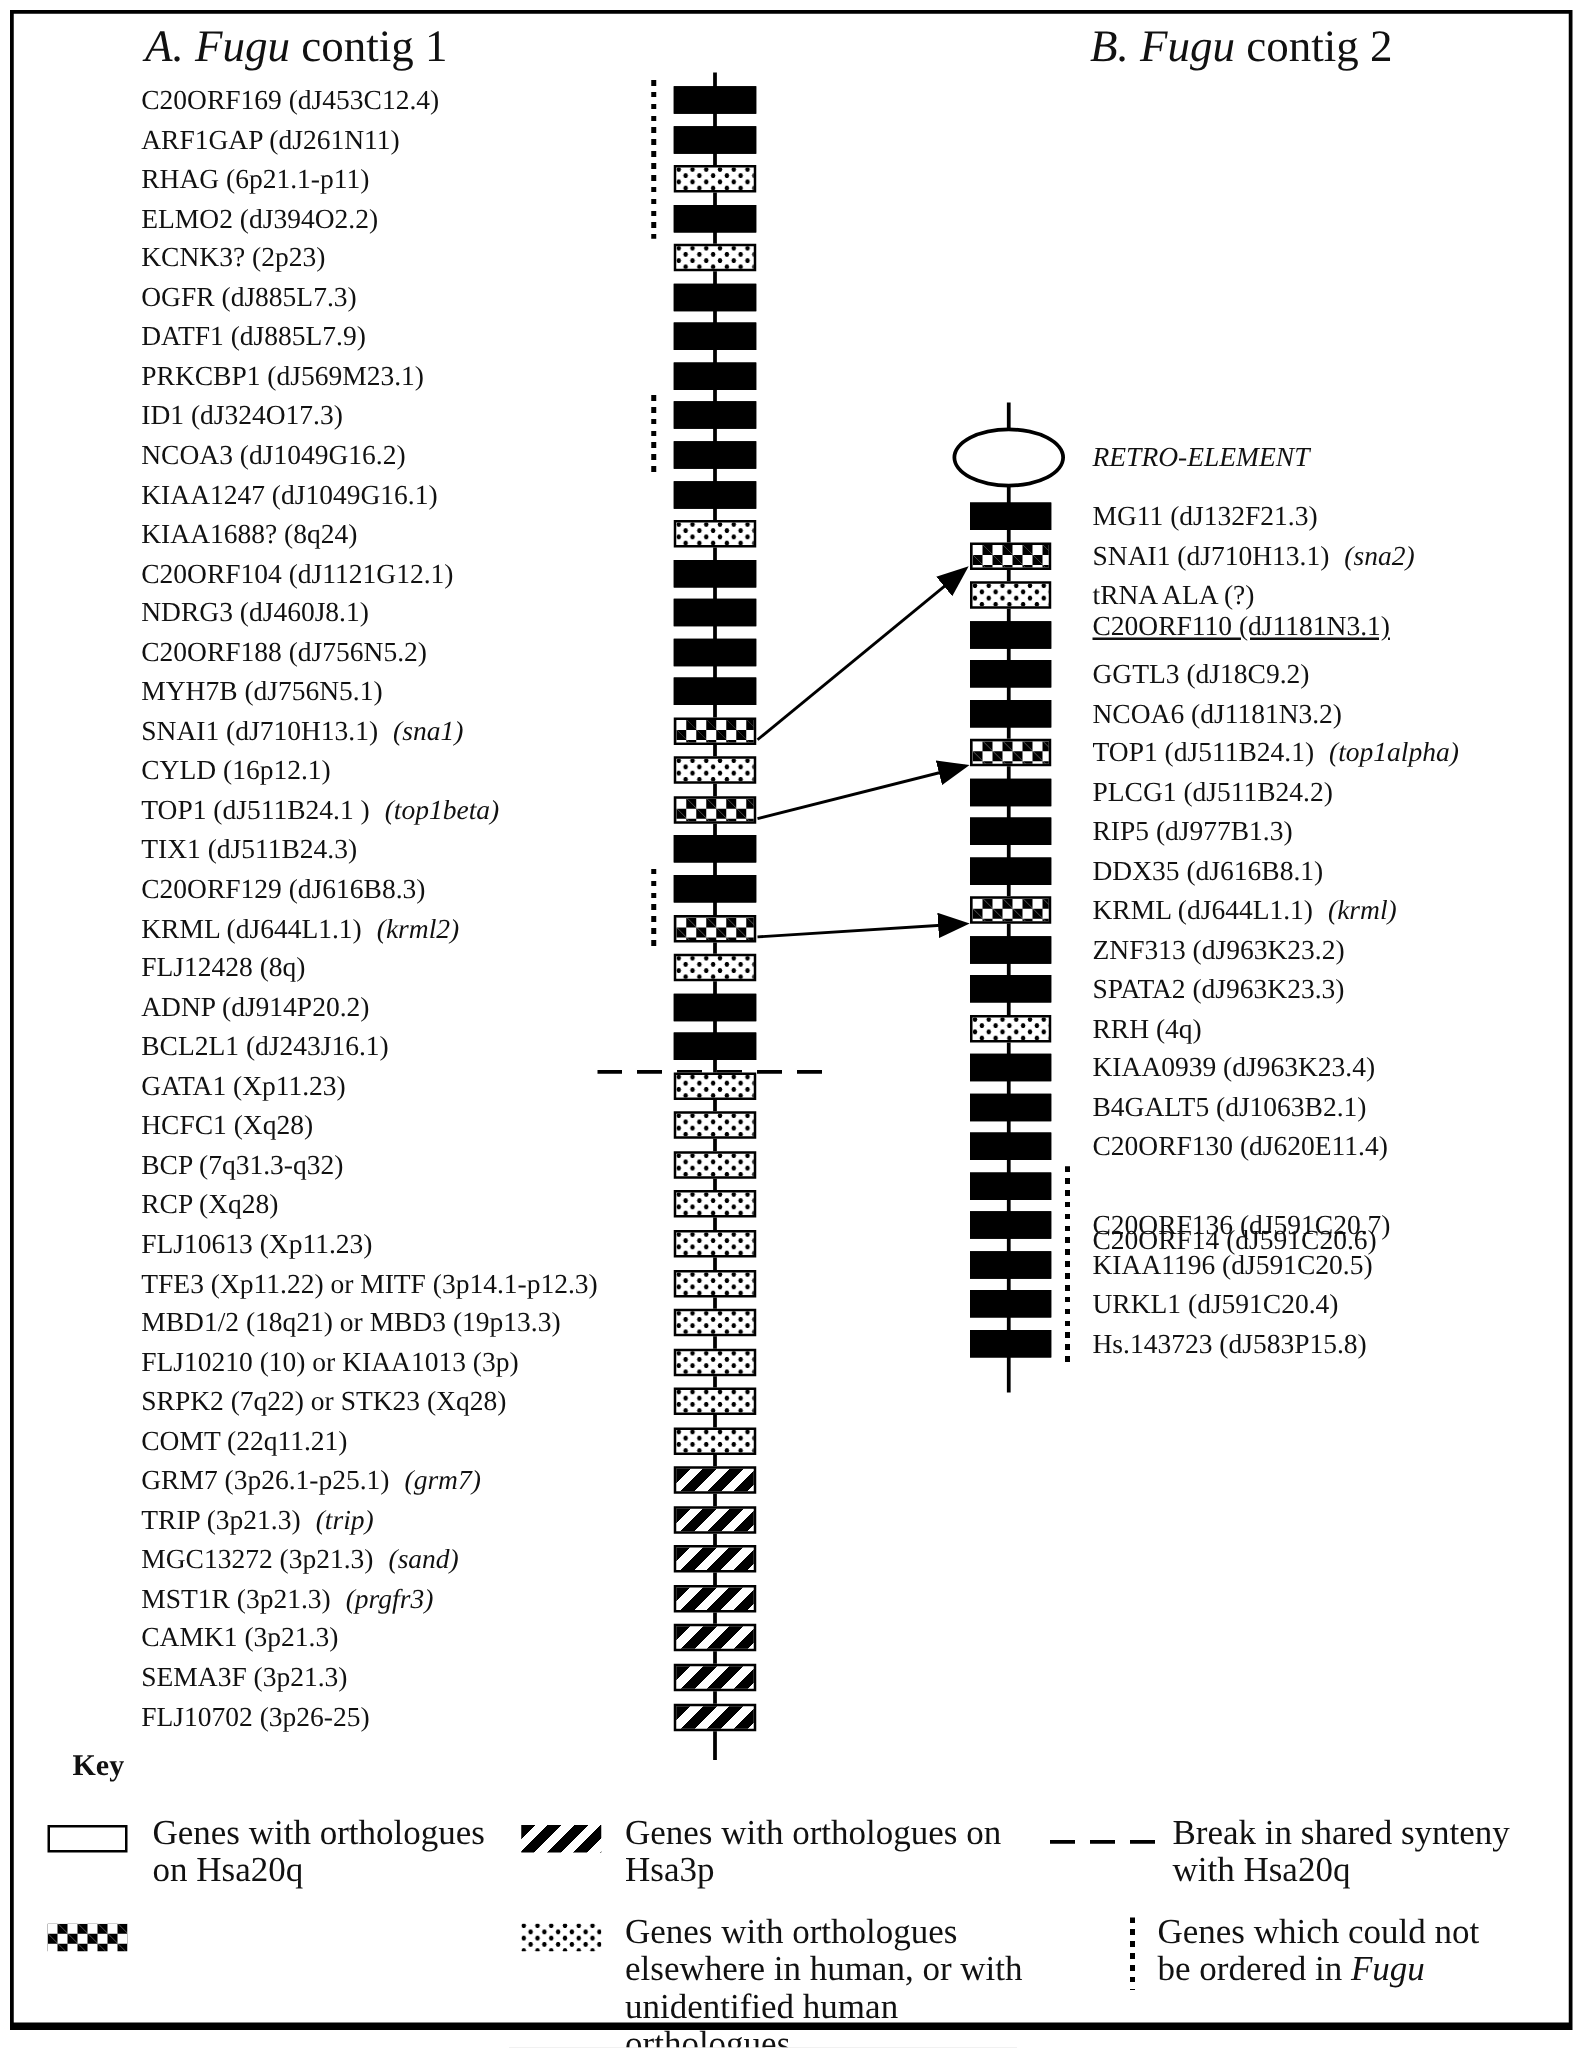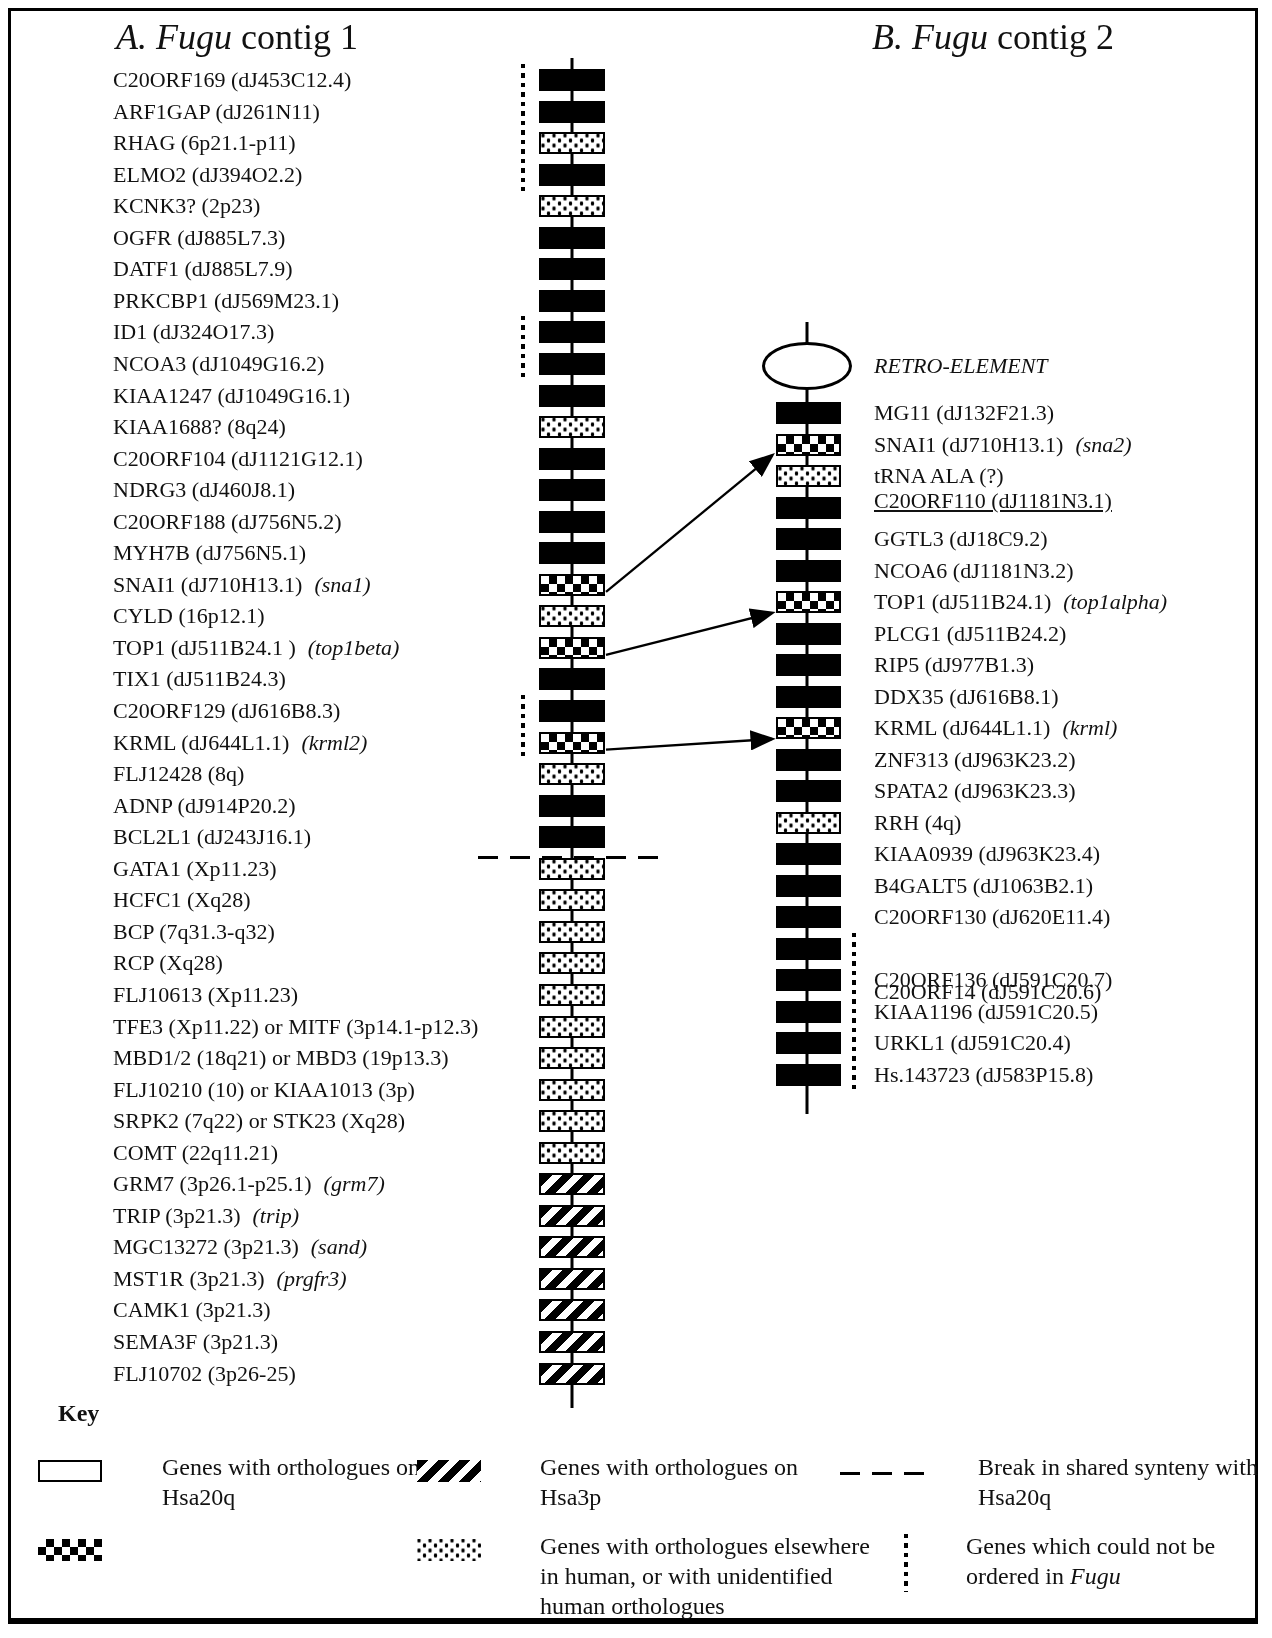--- a/index.html
+++ b/index.html
@@ -39,21 +39,21 @@
     background-image:repeating-linear-gradient(180deg,#000 0 4.5px,transparent 4.5px 9.5px);
   }
   .dashline{
     position:absolute;height:3px;z-index:1;
     background-image:repeating-linear-gradient(90deg,#000 0 20px,transparent 20px 32px);
   }
   .ellipse{position:absolute;border:3px solid #000;border-radius:50%;background:#fff;z-index:2;box-sizing:border-box;}
   #arrows{position:absolute;left:0;top:0;z-index:3;pointer-events:none;}
   .swatch{position:absolute;width:64px;height:22px;box-sizing:border-box;background-color:#fff;z-index:2;}
   .key-heading{position:absolute;left:58px;top:1400px;font-size:24px;font-weight:bold;z-index:2;}
-  .key-text{position:absolute;font-size:24px;line-height:30px;z-index:2;margin-left:40px;}
+  .key-text{position:absolute;font-size:28px;line-height:30px;z-index:2;}
 </style>
 </head>
 <body>
 
 <div id="canvas">
   <div class="frame"></div>
 
   <div class="title" style="left:116px;top:16px;">
     <span class="it">A. Fugu</span><span> contig 1</span>
   </div>

